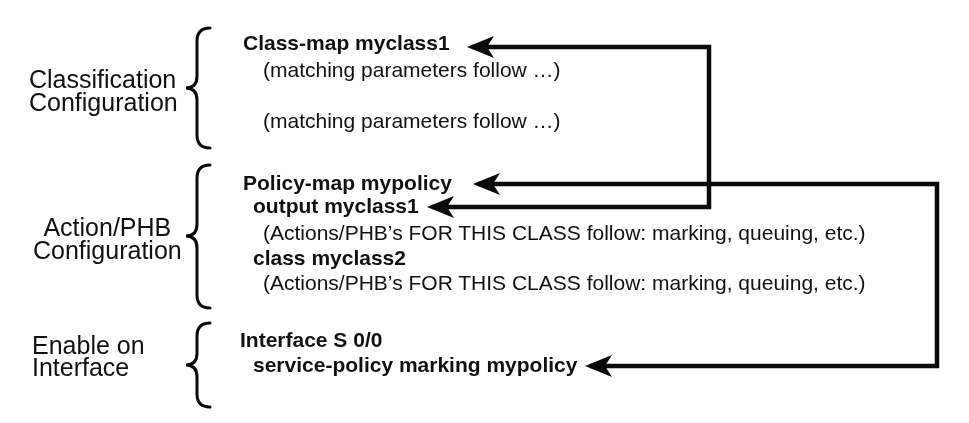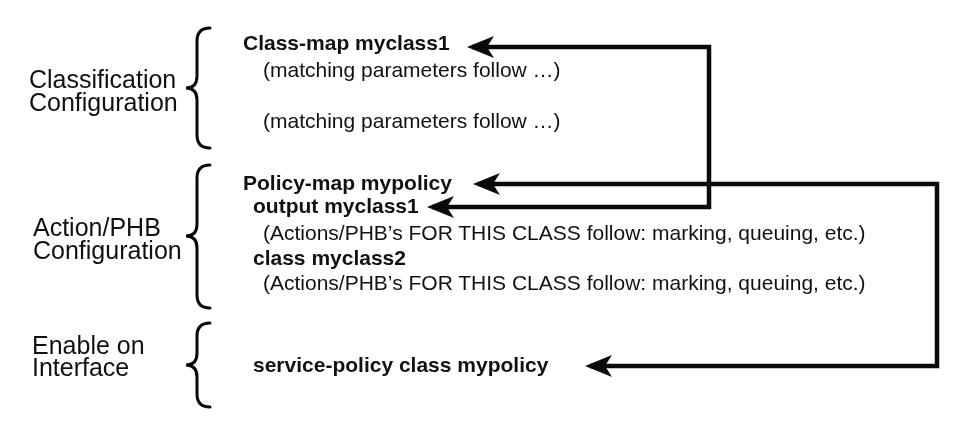--- a/index.html
+++ b/index.html
@@ -55,41 +55,42 @@
 </head>
 <body>
 
 <div class="canvas">
 
   <div class="abs side-label" style="left:29px; top:68px;">
     <div>Classification</div>
     <div>Configuration</div>
   </div>
 
-  <div class="abs side-label" style="left:33px; top:216px;">
+  <div class="abs side-label" style="left:33px; top:216px;text-align:center;">
     <div>Action/PHB</div>
     <div>Configuration</div>
   </div>
 
   <div class="abs side-label" style="left:32px; top:334px; line-height:22px;">
     <div>Enable on</div>
     <div>Interface</div>
   </div>
 
   <div class="abs code-bold" style="left:243px; top:31px;">Class-map myclass1</div>
   <div class="abs code-note" style="left:263px; top:58px;">(matching parameters follow …)</div>
   <div class="abs code-note" style="left:263px; top:109px;">(matching parameters follow …)</div>
 
   <div class="abs code-bold" style="left:243px; top:171px;">Policy-map mypolicy</div>
   <div class="abs code-bold" style="left:253px; top:194px;">output myclass1</div>
   <div class="abs code-note" style="left:263px; top:221px;">(Actions/PHB’s FOR THIS CLASS follow: marking, queuing, etc.)</div>
   <div class="abs code-bold" style="left:253px; top:246px;">class myclass2</div>
   <div class="abs code-note" style="left:263px; top:271px;">(Actions/PHB’s FOR THIS CLASS follow: marking, queuing, etc.)</div>
 
-  <div class="abs code-bold" style="left:253px; top:353px;">service-policy class mypolicy</div>
+  <div class="abs code-bold" style="left:240px; top:328px;">Interface S 0/0</div>
+  <div class="abs code-bold" style="left:253px; top:353px;">service-policy marking mypolicy</div>
 
   <svg class="svg-layer" viewBox="0 0 969 423">
 
     <path class="brace-path" d="M210 28 Q197 28 197 41 L197 76 Q197 88 186 88 Q197 88 197 100 L197 135 Q197 148 210 148"></path>
 
     <path class="brace-path" d="M210 165 Q197 165 197 178 L197 224 Q197 236 186 236 Q197 236 197 248 L197 295 Q197 308 210 308"></path>
 
     <path class="brace-path" d="M210 323 Q197 323 197 336 L197 353 Q197 365 186 365 Q197 365 197 377 L197 394 Q197 407 210 407"></path>
 
     <path class="connector-line" d="M472 47 H709 V207 H432"></path>

